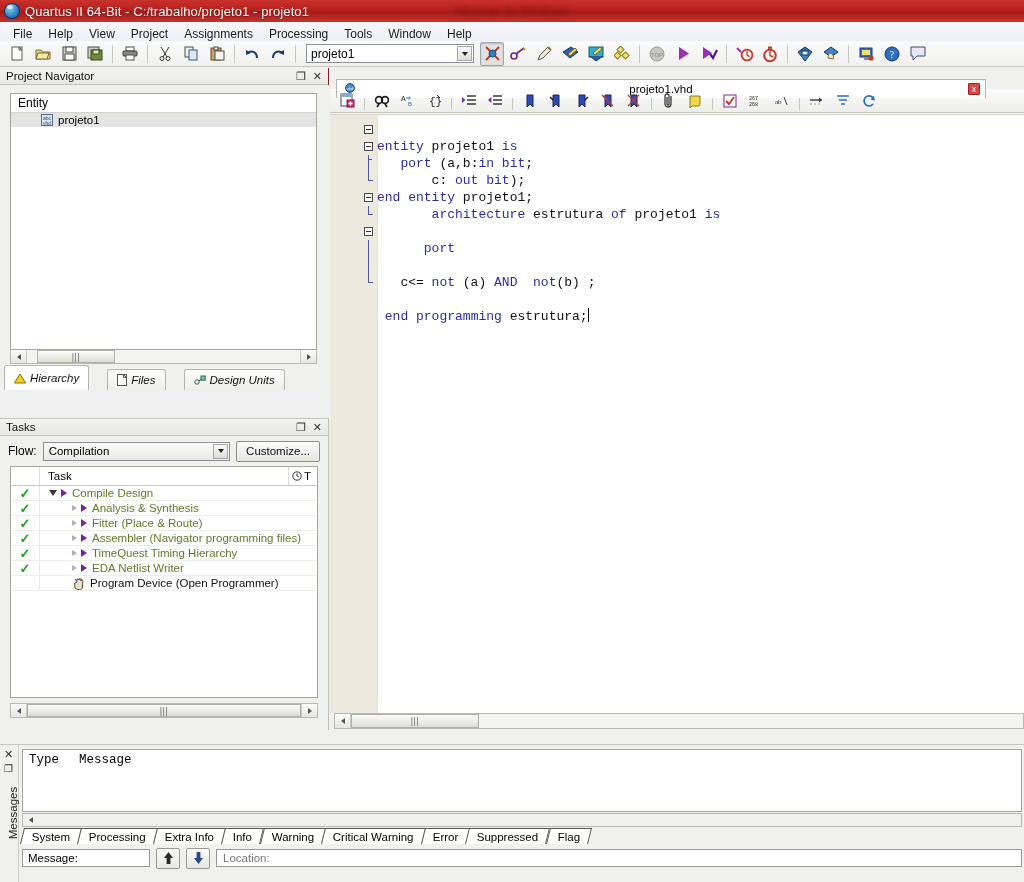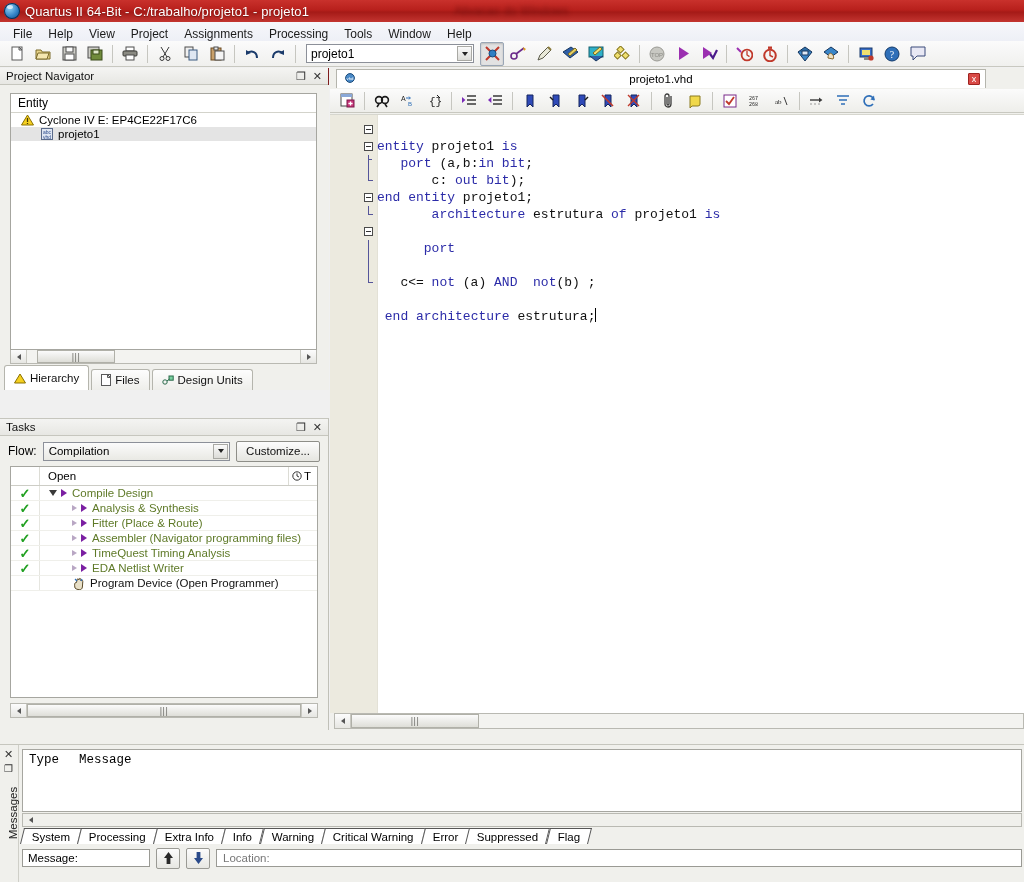--- a/index.html
+++ b/index.html
@@ -96,21 +96,21 @@
   .caret-r{width:0;height:0;border-top:3.5px solid transparent;border-bottom:3.5px solid transparent;border-left:4px solid #555;}
   .hs-track{flex:1;background:#f3f3f0;position:relative;}
   .hs-thumb{position:absolute;top:0;bottom:0;background:linear-gradient(to bottom,#fbfbfb,#dedeD8);
             border:1px solid #b0b0a8;box-sizing:border-box;display:flex;align-items:center;justify-content:center;}
   .grip{font-size:9px;color:#6f6f6a;letter-spacing:.5px;}
 
   .navtabs{position:absolute;left:0;bottom:0;width:329px;height:26px;display:flex;align-items:flex-end;padding-left:4px;box-sizing:border-box;}
   .navtab{
     height:21px;display:flex;align-items:center;gap:4px;padding:0 9px;font-size:11.5px;
     background:linear-gradient(to bottom,#fdfdfd,#eeeeea);border:1px solid #b5b5ad;border-bottom:none;
-    border-radius:3px 3px 0 0;margin-right:2px;box-sizing:border-box;color:#111;
+    border-radius:3px 3px 0 0;margin-right:18px;box-sizing:border-box;color:#111;font-style:italic;
   }
   .navtab.active{height:25px;background:#fff;font-weight:normal;}
 
   .tasks{position:absolute;left:0;top:418px;width:329px;height:312px;background:#f0f0ec;
          border-right:1px solid #c0c0b8;border-top:1px solid #c6c6be;box-sizing:border-box;}
   .flowbar{height:30px;display:flex;align-items:center;padding:0 8px 0 8px;gap:6px;box-sizing:border-box;}
   .flowsel{
     width:196px;height:19px;background:linear-gradient(to bottom,#fbfbfb,#e9e9e4);
     border:1px solid #8c9099;box-sizing:border-box;display:flex;align-items:center;
     font-size:11.5px;padding-left:5px;position:relative;
@@ -135,21 +135,21 @@
   .tname{color:#5f7a28;}
   .tname.dark{color:#111;}
   .tri-r{width:0;height:0;border-top:4px solid transparent;border-bottom:4px solid transparent;border-left:6px solid #7b1fa2;margin-right:5px;}
   .tri-hollow{width:0;height:0;border-top:3.5px solid transparent;border-bottom:3.5px solid transparent;border-left:5px solid #b9a7c4;margin-right:4px;}
   .tri-d{width:0;height:0;border-left:4px solid transparent;border-right:4px solid transparent;border-top:6px solid #3a3a3a;margin-right:4px;}
 
   
   .editor{position:absolute;left:330px;top:68px;width:694px;height:662px;background:#f0f0ec;box-sizing:border-box;}
   .ed-tabrow{height:21px;display:flex;align-items:center;background:#f0f0ec;box-sizing:border-box;position:relative;}
   .ed-tab{
-    position:absolute;left:6px;right:38px;top:1px;height:19px;background:#fff;
+    position:absolute;left:6px;right:38px;top:11px;height:19px;background:#fff;
     border:1px solid #b5b5ad;border-bottom:none;display:flex;align-items:center;justify-content:center;
     font-size:11.5px;box-sizing:border-box;
   }
   .ed-tab .vhdico{position:absolute;left:6px;width:14px;height:14px;}
   .ed-tab .closex{
     position:absolute;right:5px;width:12px;height:12px;background:#d94a46;border:1px solid #9e2320;
     color:#fff;font-size:9px;line-height:10px;text-align:center;box-sizing:border-box;border-radius:1px;
   }
   .ed-toolbar{
     height:24px;background:linear-gradient(to bottom,#fbfbfb,#eeeeea);border-bottom:1px solid #c8c8c0;
@@ -429,29 +429,20 @@
       <span class="sp">
         <span class="hbtn">❐</span>
         <span class="hbtn">✕</span>
       </span>
     </div>
     <div class="nav-body">
       <div class="nav-tree">
         <div class="tree-hdr">
           <span>Entity</span>
         </div>
-        <div class="tree-row" style="padding-left:10px;">
-          <span style="margin-right:5px;display:inline-flex;">
-            <svg width="13" height="12">
-                <path d="M6.5 1 L12.5 11 L0.5 11 Z" fill="#f5d020" stroke="#8a7000"></path>
-                <path d="M6.5 4 L6.5 8 M6.5 9 L6.5 10" stroke="#4a3a00" stroke-width="1.3"></path>
-              </svg>
-          </span>
-          <span>Cyclone IV E: EP4CE22F17C6</span>
-        </div>
         <div class="tree-row sel" style="padding-left:30px;">
           <span style="margin-right:5px;display:inline-flex;">
             <svg width="12" height="12">
                 <rect x="0.5" y="0.5" width="11" height="11" fill="#dfe6f2" stroke="#5a6a8a"></rect>
                 <text x="6" y="6" font-size="5" text-anchor="middle" fill="#2b4a8a">abc</text>
                 <text x="6" y="11" font-size="5" text-anchor="middle" fill="#2b4a8a">vhd</text>
               </svg>
           </span>
           <span>projeto1</span>
         </div>
@@ -516,21 +507,21 @@
         <span class="arrow">
             <i class="caret-d"></i>
           </span>
       </div>
       <div class="btn">Customize...</div>
     </div>
 
     <div class="task-table">
       <div class="tt-head">
         <div class="c1"></div>
-        <div class="c2">Open</div>
+        <div class="c2">Task</div>
         <div class="c3">
           <span style="display:inline-flex;">
             <svg width="10" height="10">
                 <circle cx="5" cy="5" r="4.2" fill="none" stroke="#333"></circle>
                 <path d="M5 2.4 L5 5 L7 6" stroke="#333" fill="none"></path>
               </svg>
           </span>
           <span>T</span>
         </div>
       </div>
@@ -575,21 +566,21 @@
           <span class="tname">Assembler (Navigator programming files)</span>
         </div>
       </div>
       <div class="tt-row">
         <div class="c1">
             <span class="chk">✓</span>
           </div>
         <div class="c2" style="padding-left:32px;">
           <i class="tri-hollow"></i>
           <i class="tri-r"></i>
-          <span class="tname">TimeQuest Timing Analysis</span>
+          <span class="tname">TimeQuest Timing Hierarchy</span>
         </div>
       </div>
       <div class="tt-row">
         <div class="c1">
             <span class="chk">✓</span>
           </div>
         <div class="c2" style="padding-left:32px;">
           <i class="tri-hollow"></i>
           <i class="tri-r"></i>
           <span class="tname">EDA Netlist Writer</span>
@@ -801,21 +792,21 @@
 <span><span class="kw">entity </span><span class="id">projeto1 </span><span class="kw">is</span></span>
 <span><span class="id">   </span><span class="kw">port</span><span class="id"> (a,b:</span><span class="kw">in bit</span><span class="id">;</span></span>
 <span><span class="id">       c: </span><span class="kw">out bit</span><span class="id">);</span></span>
 <span><span class="kw">end entity </span><span class="id">projeto1;</span></span>
 <span><span class="id">       </span><span class="kw">architecture</span><span class="id"> estrutura </span><span class="kw">of</span><span class="id"> projeto1 </span><span class="kw">is</span></span>
 <span> </span>
 <span><span class="id">      </span><span class="kw">port</span></span>
 <span> </span>
 <span><span class="id">   c&lt;= </span><span class="kw">not</span><span class="id"> (a) </span><span class="kw">AND</span><span class="id">  </span><span class="kw">not</span><span class="id">(b) ;</span></span>
 <span> </span>
-<span><span class="id"> </span><span class="kw">end architecture</span><span class="id"> estrutura;</span><i class="caretbar"></i></span>
+<span><span class="id"> </span><span class="kw">end programming</span><span class="id"> estrutura;</span><i class="caretbar"></i></span>
       </div>
     </div>
 
     <div style="position:absolute;left:4px;right:0;bottom:0;height:16px;">
       <div class="hscroll" style="height:16px;">
         <div class="hs-arrow">
             <i class="caret-l"></i>
           </div>
         <div class="hs-track">
           <div class="hs-thumb" style="left:0;width:128px;">

